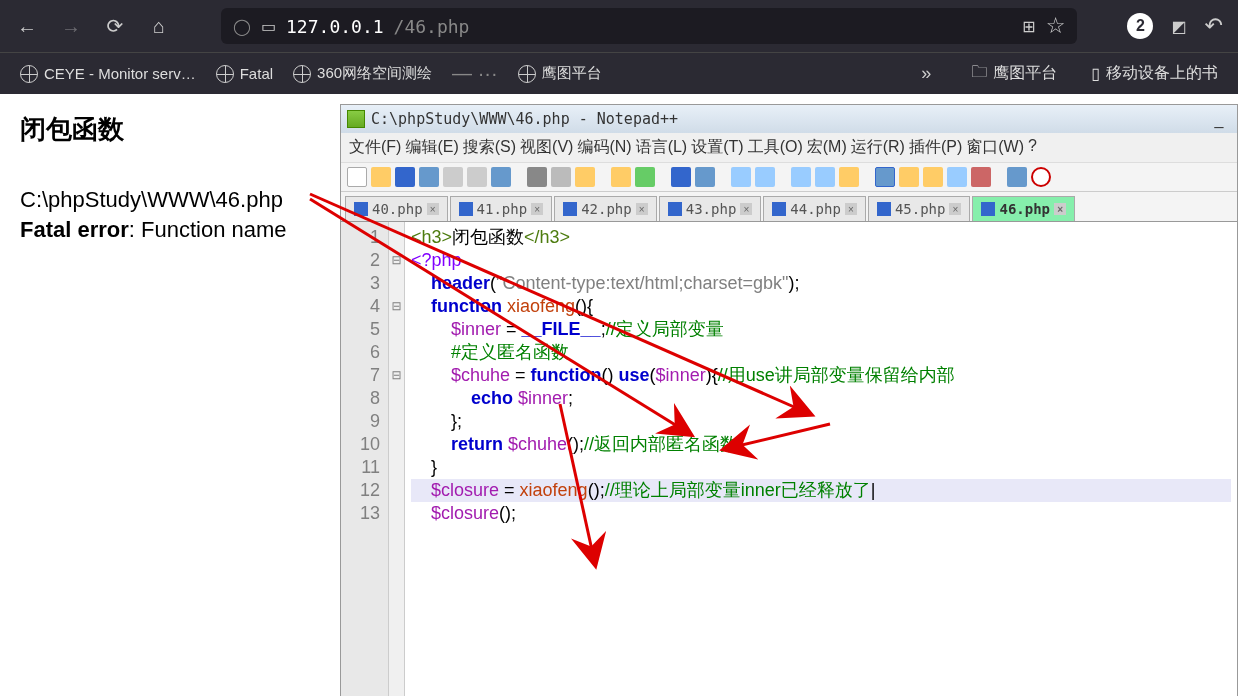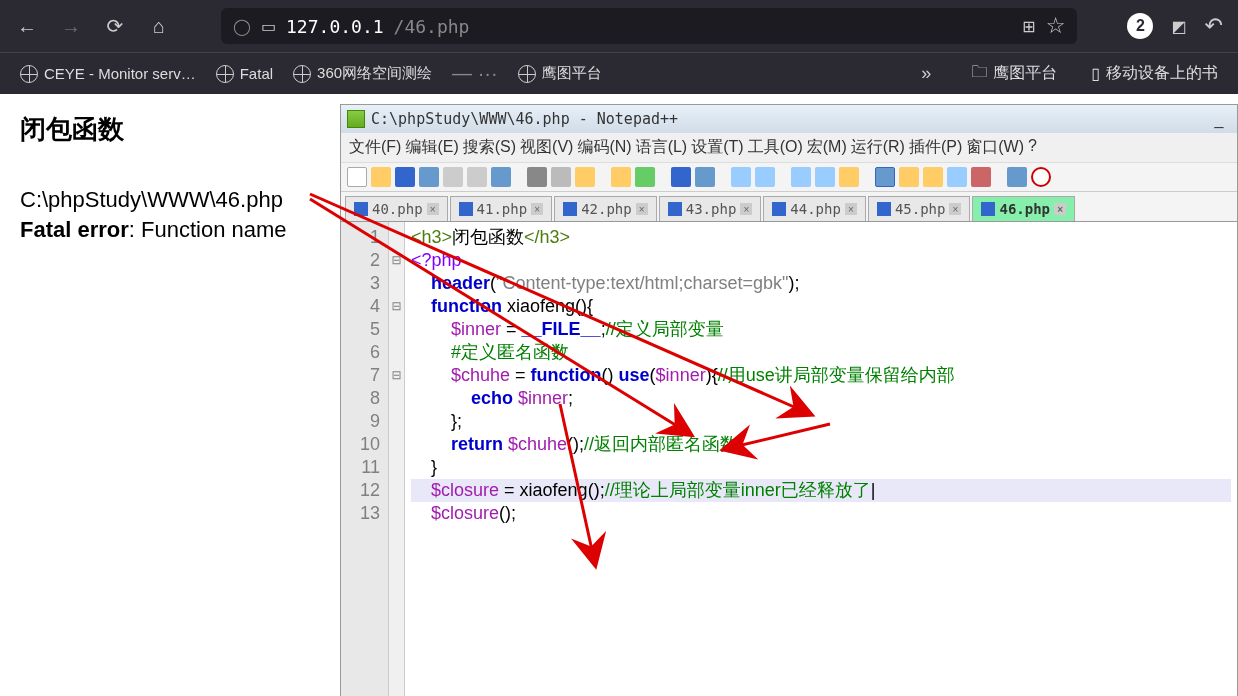--- a/index.html
+++ b/index.html
@@ -43,21 +43,21 @@
 .gutter{background:#e8e8e8;color:#808080;text-align:right;padding:4px 8px;width:48px;border-right:1px solid #ccc}
 .fold{width:16px;background:#f0f0f0;border-right:1px solid #ccc;padding-top:4px}
 .fold div{height:23px;text-align:center;color:#808080;font-size:12px}
 .code{padding:4px 6px;white-space:pre;flex:1;position:relative}
 .cl12{background:#e8e8f8}
 .kw{color:#0000cd;font-weight:bold}
 .tag{color:#4d7c0f}
 .str{color:#808080}
 .com{color:#008000}
 .var{color:#a21caf}
-.fn{color:#000000}
+.fn{color:#c2410c}
 .op{color:#8000ff}
 .watermark{position:absolute;bottom:4px;right:12px;color:#0f172a;font-size:18px;font-family:Arial}
 .arrow-svg{position:absolute;top:0;left:0;pointer-events:none}
 </style>
 </head>
 <body>
 
 <div class="browser-top">
   <div class="nav-btns">
     <div class="nav-btn">←</div>

